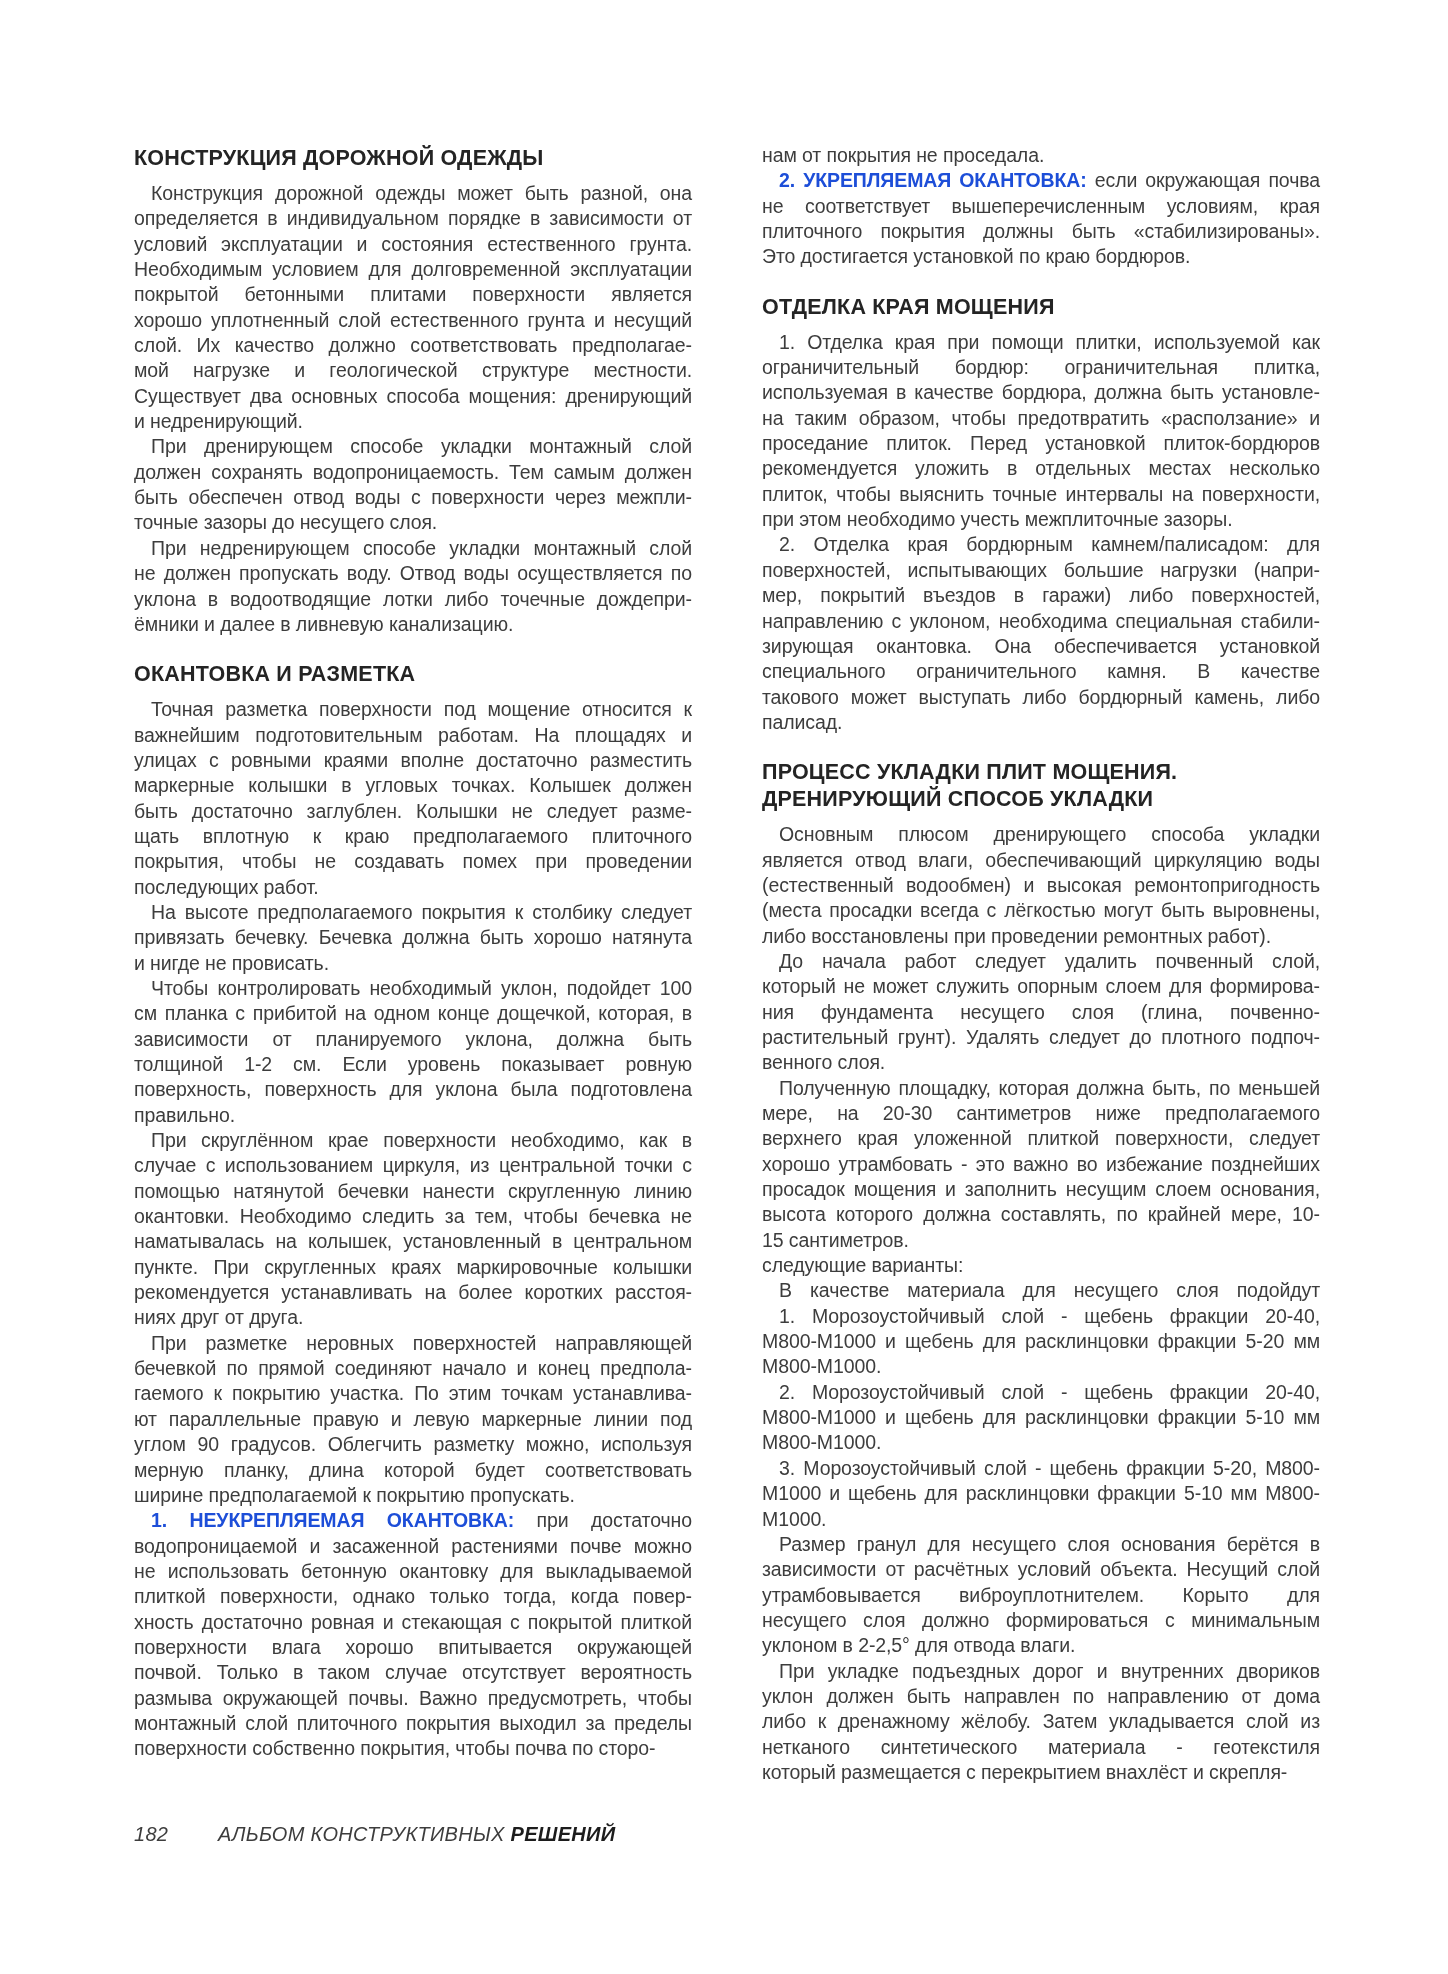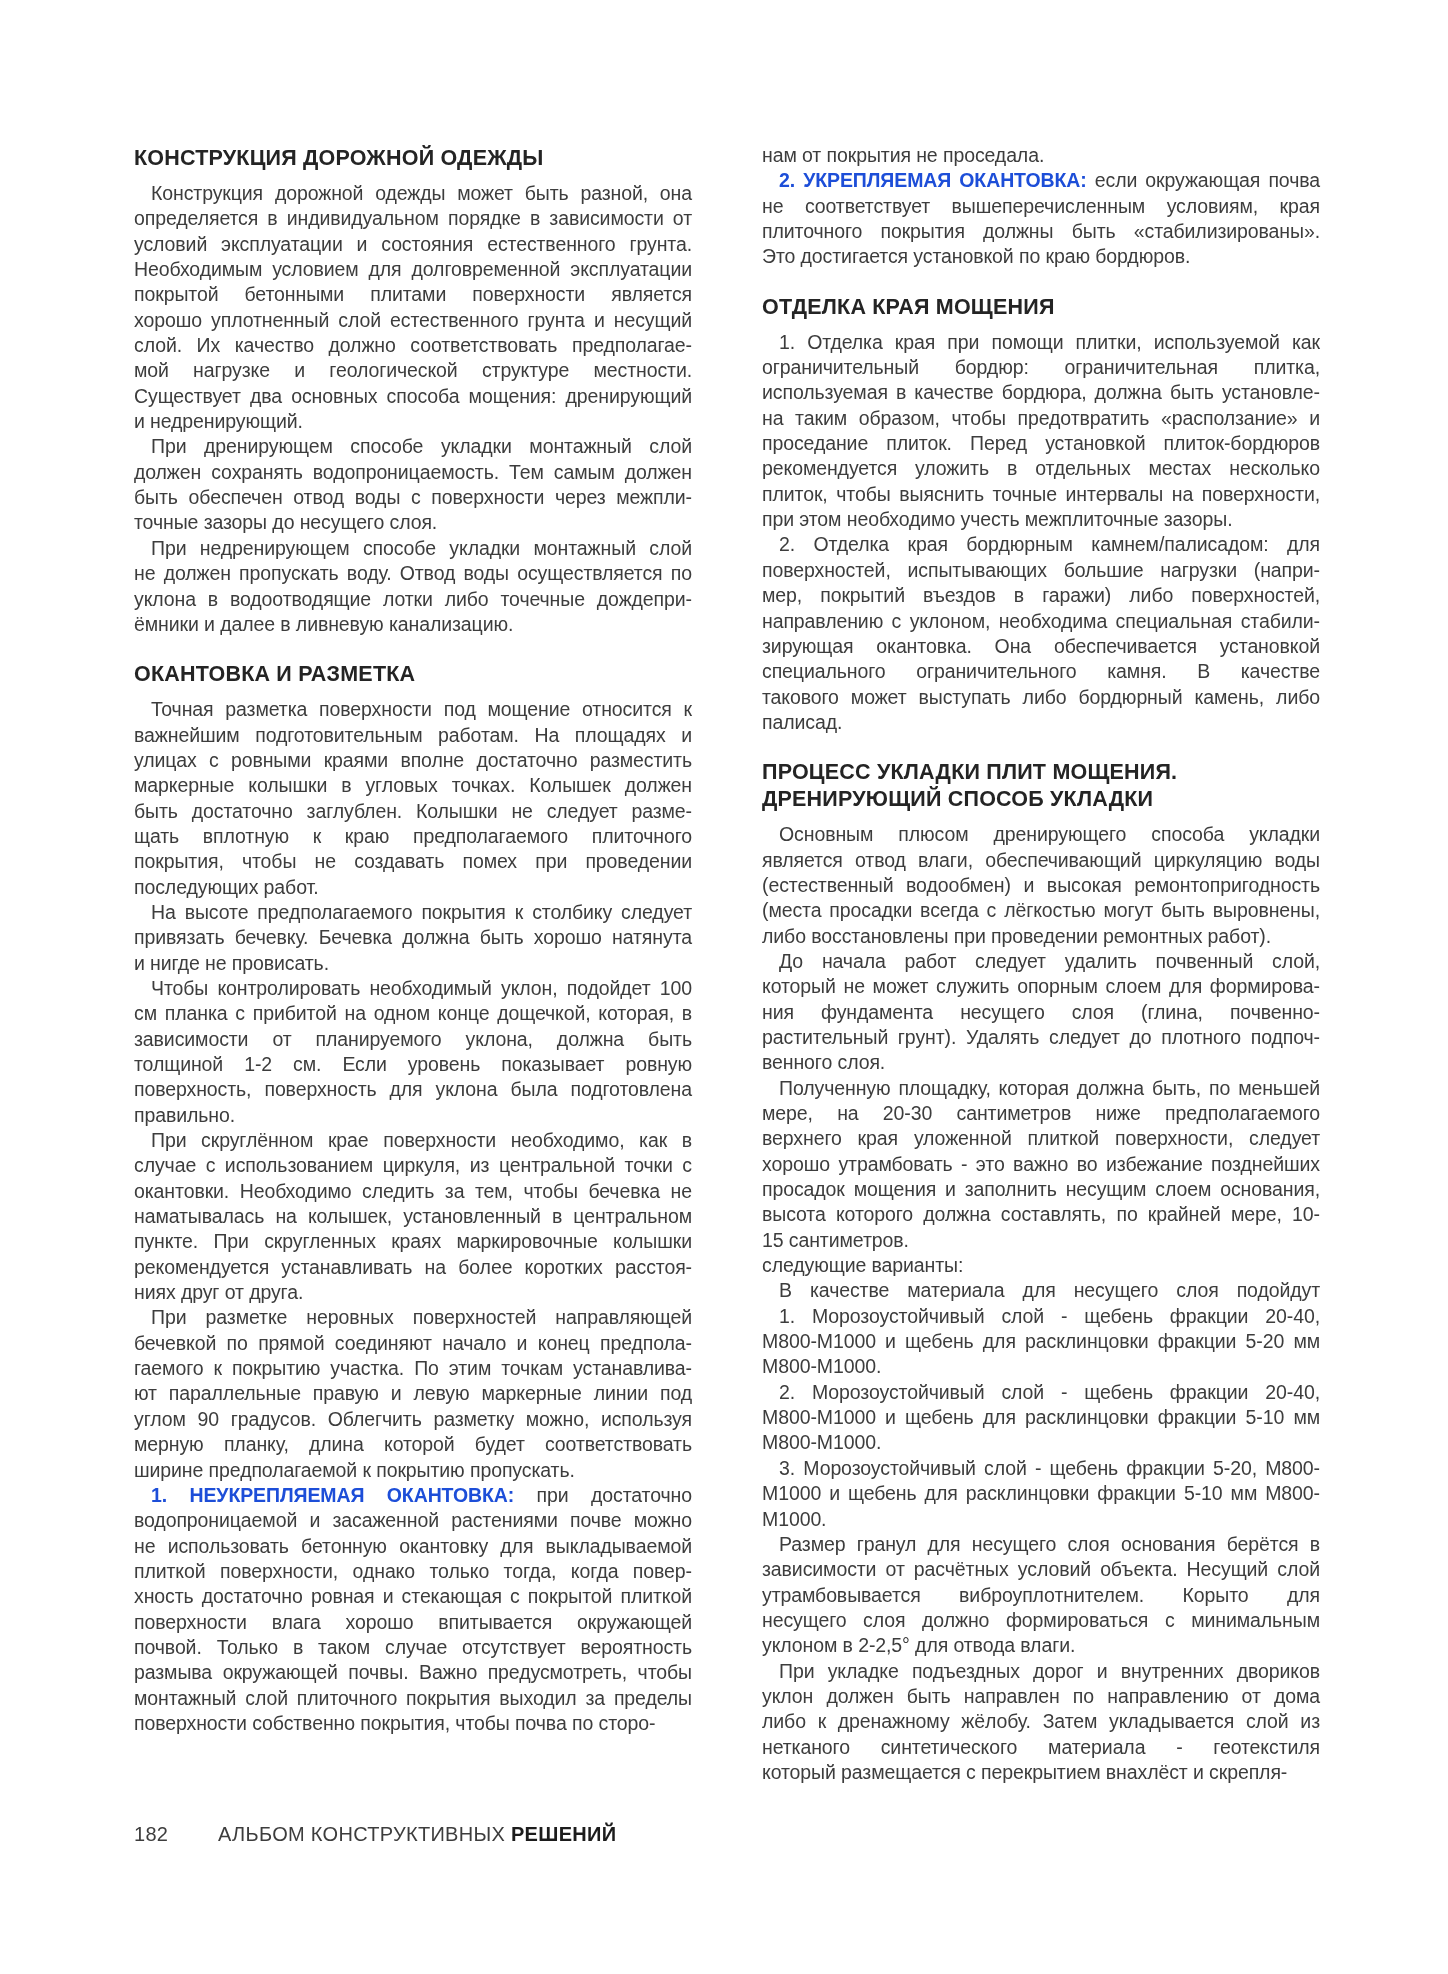--- a/index.html
+++ b/index.html
@@ -46,20 +46,21 @@
 
   #footer {
     position: absolute;
     left: 134px;
     top: 1822px;
     width: 1186px;
     font-size: 20px;
     line-height: 24px;
     color: #3d3d3d;
     letter-spacing: 0.3px;
+    font-style: italic;
   }
   #footer .page-num { display: inline-block; width: 84px; }
   #footer .ft-bold { font-weight: 700; color: #1c1c1c; }
 </style>
 </head>
 <body>
 
 <div id="page">
   <div id="col-left" class="col">
       <div class="heading">
@@ -98,20 +99,21 @@
       <div class="line">привязать бечевку. Бечевка должна быть хорошо натянута</div>
       <div class="line last">и нигде не провисать.</div>
       <div class="line indent">Чтобы контролировать необходимый уклон, подойдет 100</div>
       <div class="line">см планка с прибитой на одном конце дощечкой, которая, в</div>
       <div class="line">зависимости от планируемого уклона, должна быть</div>
       <div class="line">толщиной 1-2 см. Если уровень показывает ровную</div>
       <div class="line">поверхность, поверхность для уклона была подготовлена</div>
       <div class="line last">правильно.</div>
       <div class="line indent">При скруглённом крае поверхности необходимо, как в</div>
       <div class="line">случае с использованием циркуля, из центральной точки с</div>
+      <div class="line">помощью натянутой бечевки нанести скругленную линию</div>
       <div class="line">окантовки. Необходимо следить за тем, чтобы бечевка не</div>
       <div class="line">наматывалась на колышек, установленный в центральном</div>
       <div class="line">пункте. При скругленных краях маркировочные колышки</div>
       <div class="line">рекомендуется устанавливать на более коротких расстоя-</div>
       <div class="line last">ниях друг от друга.</div>
       <div class="line indent">При разметке неровных поверхностей направляющей</div>
       <div class="line">бечевкой по прямой соединяют начало и конец предпола-</div>
       <div class="line">гаемого к покрытию участка. По этим точкам устанавлива-</div>
       <div class="line">ют параллельные правую и левую маркерные линии под</div>
       <div class="line">углом 90 градусов. Облегчить разметку можно, используя</div>

